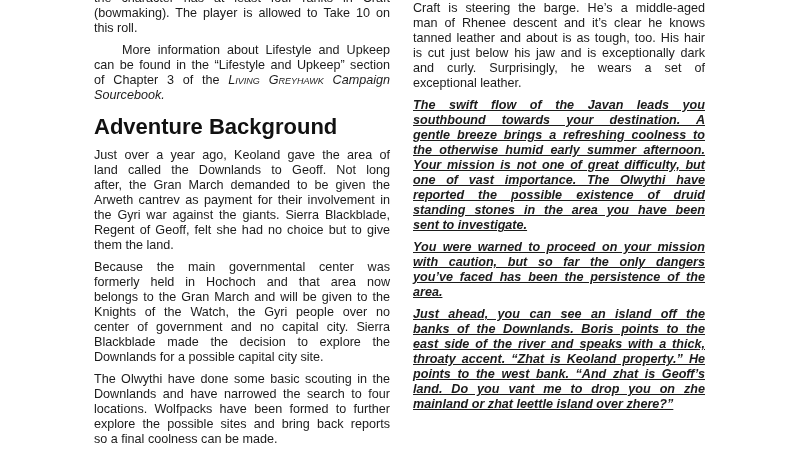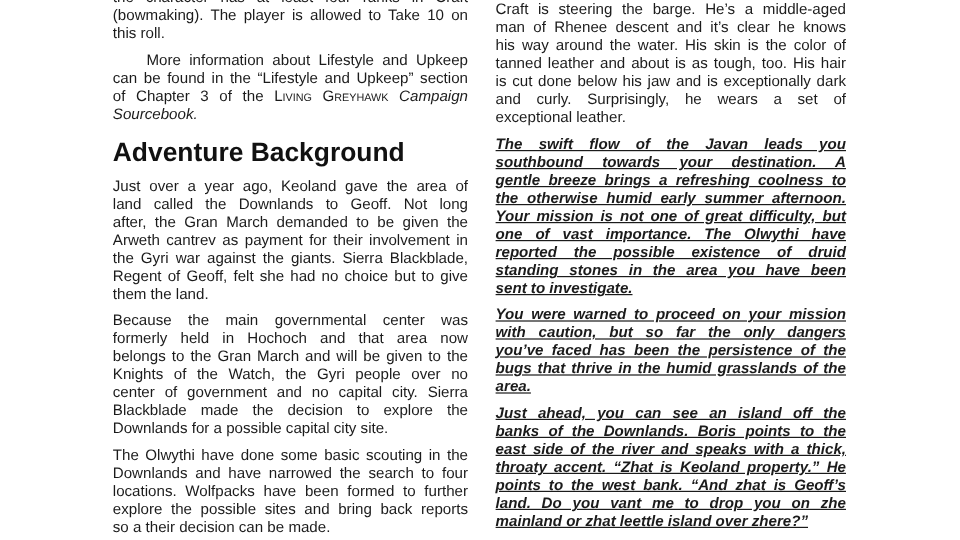--- a/index.html
+++ b/index.html
@@ -35,21 +35,21 @@
 
   .heading {
     margin: 11px 0 8px 0;
     font-size: 22px;
     line-height: 26px;
     font-weight: 700;
     text-align: left;
     color: #111111;
   }
 
-  .sc { font-variant: small-caps; margin-top: 21px; }
+  .sc { font-style: italic; font-variant: small-caps; margin-top: 21px; }
   em  { font-style: italic; }
 </style>
 </head>
 <body>
 
 <div class="page">
   <div class="col" id="col-left">
     <div id="left-before">
         <div class="para">
           <div class="ln">the character has at least four ranks in Craft</div>
@@ -81,50 +81,48 @@
           <div class="ln">Knights of the Watch, the Gyri people over no</div>
           <div class="ln">center of government and no capital city.  Sierra</div>
           <div class="ln">Blackblade made the decision to explore the</div>
           <div class="ln last">Downlands for a possible capital city site.</div>
         </div>
         <div class="para">
           <div class="ln">The Olwythi have done some basic scouting in the</div>
           <div class="ln">Downlands and have narrowed the search to four</div>
           <div class="ln">locations.  Wolfpacks have been formed to further</div>
           <div class="ln">explore the possible sites and bring back reports</div>
-          <div class="ln last">so a their decision can be made.</div>
+          <div class="ln last">so a final coolness can be made.</div>
         </div>
       </div>
   </div>
   <div class="col" id="col-right">
       <div class="para">
         <div class="ln">Craft is steering the barge.  He’s a middle-aged</div>
         <div class="ln">man of Rhenee descent and it’s clear he knows</div>
-        <div class="ln">his way around the water.  His skin is the color of</div>
         <div class="ln">tanned leather and about is as tough, too.  His hair</div>
-        <div class="ln">is cut done below his jaw and is exceptionally dark</div>
+        <div class="ln">is cut just below his jaw and is exceptionally dark</div>
         <div class="ln">and curly.  Surprisingly, he wears a set of</div>
         <div class="ln last">exceptional leather.</div>
       </div>
       <div class="para read">
         <div class="ln">The swift flow of the Javan leads you</div>
         <div class="ln">southbound towards your destination.  A</div>
         <div class="ln">gentle breeze brings a refreshing coolness to</div>
         <div class="ln">the otherwise humid early summer afternoon.</div>
         <div class="ln">Your mission is not one of great difficulty, but</div>
         <div class="ln">one of vast importance.  The Olwythi have</div>
         <div class="ln">reported the possible existence of druid</div>
         <div class="ln">standing stones in the area you have been</div>
         <div class="ln last">sent to investigate.</div>
       </div>
       <div class="para read">
         <div class="ln">You were warned to proceed on your mission</div>
         <div class="ln">with caution, but so far the only dangers</div>
         <div class="ln">you’ve faced has been the persistence of the</div>
-        <div class="ln">bugs that thrive in the humid grasslands of the</div>
         <div class="ln last">area.</div>
       </div>
       <div class="para read">
         <div class="ln">Just ahead, you can see an island off the</div>
         <div class="ln">banks of the Downlands.  Boris points to the</div>
         <div class="ln">east side of the river and speaks with a thick,</div>
         <div class="ln">throaty accent.  “Zhat is Keoland property.” He</div>
         <div class="ln">points to the west bank. “And zhat is Geoff’s</div>
         <div class="ln">land.  Do you vant me to drop you on zhe</div>
         <div class="ln last">mainland or zhat leettle island over zhere?”</div>

